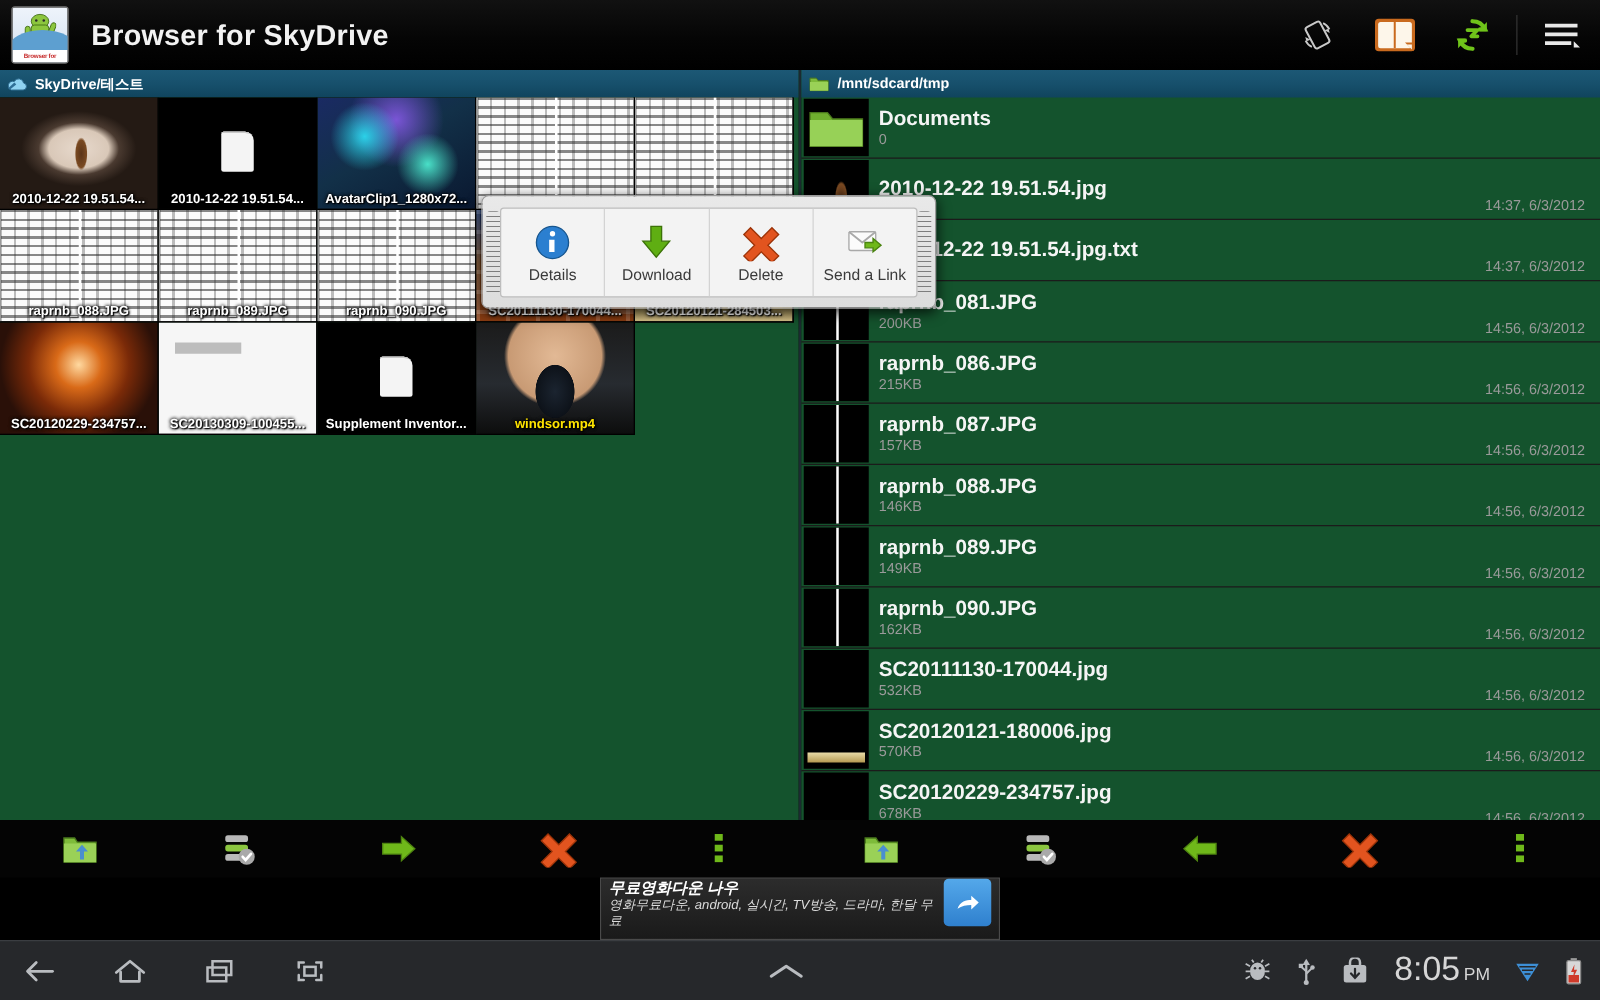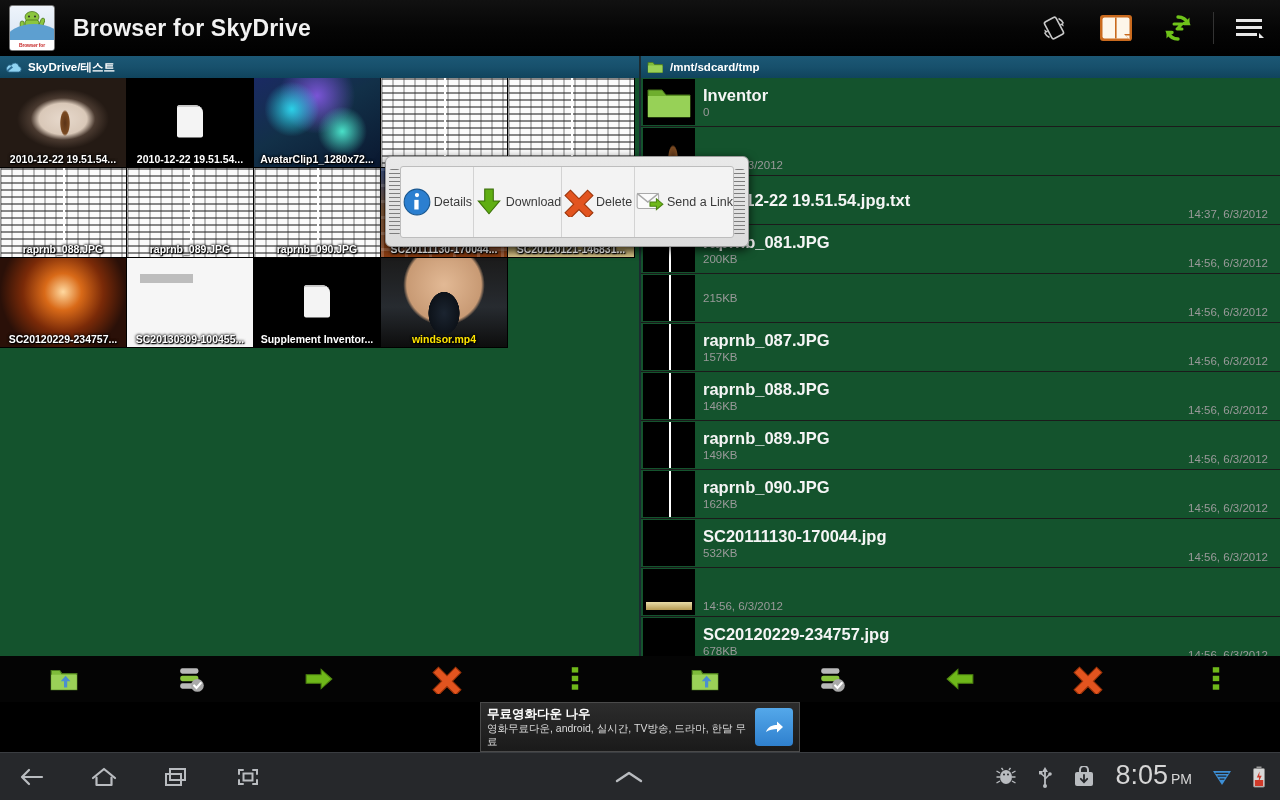--- a/index.html
+++ b/index.html
@@ -205,36 +205,37 @@
     width: 11px; height: 66px; flex: none;
     background: linear-gradient(to right, #b3b3b3, #9d9d9d);
     border-radius: 3px;
     background-image: repeating-linear-gradient(to bottom, #7d7d7d 0 1px, transparent 1px 4px);
   }
   .popup .items {
     display: flex; flex: 1 1 auto; height: 72px;
     background: #f3f3f3; border: 1px solid #bdbdbd; border-radius: 3px;
   }
   .pitem {
-    flex: 1 1 0; display: flex; flex-direction: row;
+    flex: 1 1 0; display: flex; flex-direction: column;
     align-items: center; justify-content: center; gap: 2px;
     border-right: 1px solid #d3d3d3;
   }
   .pitem:last-child { border-right: none; }
   .pitem .picon { height: 34px; display: flex; align-items: center; }
   .pitem .plabel {
     font-size: 12.5px; color: #3a3a3a; white-space: nowrap;
   }
 
   
   .ad {
     position: absolute; left: 480px; top: 702px; width: 320px; height: 50px;
     background: linear-gradient(to bottom, #2c2c2c 0%, #1a1a1a 100%);
-    border: 1px solid #4a4a4a; display: flex; align-items: center;
+    border: 1px solid #4a4a4a; display: flex; align-items: flex-start;
     padding: 0 6px;
+    font-style: italic;
   }
   .ad .adtext { flex: 1 1 auto; min-width: 0; }
   .ad .adtitle {
     color: #fff; font-size: 12.5px; font-weight: bold; line-height: 15px;
   }
   .ad .adbody {
     color: #dcdcdc; font-size: 10.5px; line-height: 13px;
   }
   .ad .adbtn {
     width: 38px; height: 38px; flex: none; margin-left: 6px;
@@ -368,21 +369,21 @@
           <div class="cell">
             <div class="thumb t-manga"></div>
             <div class="lbl">raprnb_090.JPG</div>
           </div>
           <div class="cell">
             <div class="thumb t-home"></div>
             <div class="lbl">SC20111130-170044...</div>
           </div>
           <div class="cell">
             <div class="thumb t-game"></div>
-            <div class="lbl">SC20120121-146831...</div>
+            <div class="lbl">SC20120121-284503...</div>
           </div>
           <div class="cell">
             <div class="thumb t-car"></div>
             <div class="lbl">SC20120229-234757...</div>
           </div>
           <div class="cell">
             <div class="thumb t-white"></div>
             <div class="lbl">SC20130309-100455...</div>
           </div>
           <div class="cell">
@@ -408,27 +409,31 @@
       </div>
       <div class="filelist" id="right-list">
           <div class="frow">
             <div class="ficon">
               <svg viewBox="0 0 46 36" width="46" height="36" style="position:absolute;left:3px;top:5px">
                 <path d="M2 6h14l4 5h24v22H2z" fill="#6fae2e" stroke="#48761b"></path>
                 <path d="M2 12h42v21H2z" fill="#97d157"></path>
               </svg>
             </div>
             <div class="fmeta">
-              <div class="fname">Inventor</div>
+              <div class="fname">Documents</div>
               <div class="fsize">0</div>
             </div>
             <div class="fdate"></div>
           </div>
           <div class="frow">
             <div class="ficon t-plate"></div>
+            <div class="fmeta">
+              <div class="fname">2010-12-22 19.51.54.jpg</div>
+              <div class="fsize"></div>
+            </div>
             <div class="fdate">14:37, 6/3/2012</div>
           </div>
           <div class="frow">
             <div class="ficon t-doc"></div>
             <div class="fmeta">
               <div class="fname">2010-12-22 19.51.54.jpg.txt</div>
               <div class="fsize"></div>
             </div>
             <div class="fdate">14:37, 6/3/2012</div>
           </div>
@@ -436,20 +441,21 @@
             <div class="ficon t-manga"></div>
             <div class="fmeta">
               <div class="fname">raprnb_081.JPG</div>
               <div class="fsize">200KB</div>
             </div>
             <div class="fdate">14:56, 6/3/2012</div>
           </div>
           <div class="frow">
             <div class="ficon t-manga"></div>
             <div class="fmeta">
+              <div class="fname">raprnb_086.JPG</div>
               <div class="fsize">215KB</div>
             </div>
             <div class="fdate">14:56, 6/3/2012</div>
           </div>
           <div class="frow">
             <div class="ficon t-manga"></div>
             <div class="fmeta">
               <div class="fname">raprnb_087.JPG</div>
               <div class="fsize">157KB</div>
             </div>
@@ -482,20 +488,24 @@
           <div class="frow">
             <div class="ficon t-home"></div>
             <div class="fmeta">
               <div class="fname">SC20111130-170044.jpg</div>
               <div class="fsize">532KB</div>
             </div>
             <div class="fdate">14:56, 6/3/2012</div>
           </div>
           <div class="frow">
             <div class="ficon t-game"></div>
+            <div class="fmeta">
+              <div class="fname">SC20120121-180006.jpg</div>
+              <div class="fsize">570KB</div>
+            </div>
             <div class="fdate">14:56, 6/3/2012</div>
           </div>
           <div class="frow">
             <div class="ficon t-car"></div>
             <div class="fmeta">
               <div class="fname">SC20120229-234757.jpg</div>
               <div class="fsize">678KB</div>
             </div>
             <div class="fdate">14:56, 6/3/2012</div>
           </div>

